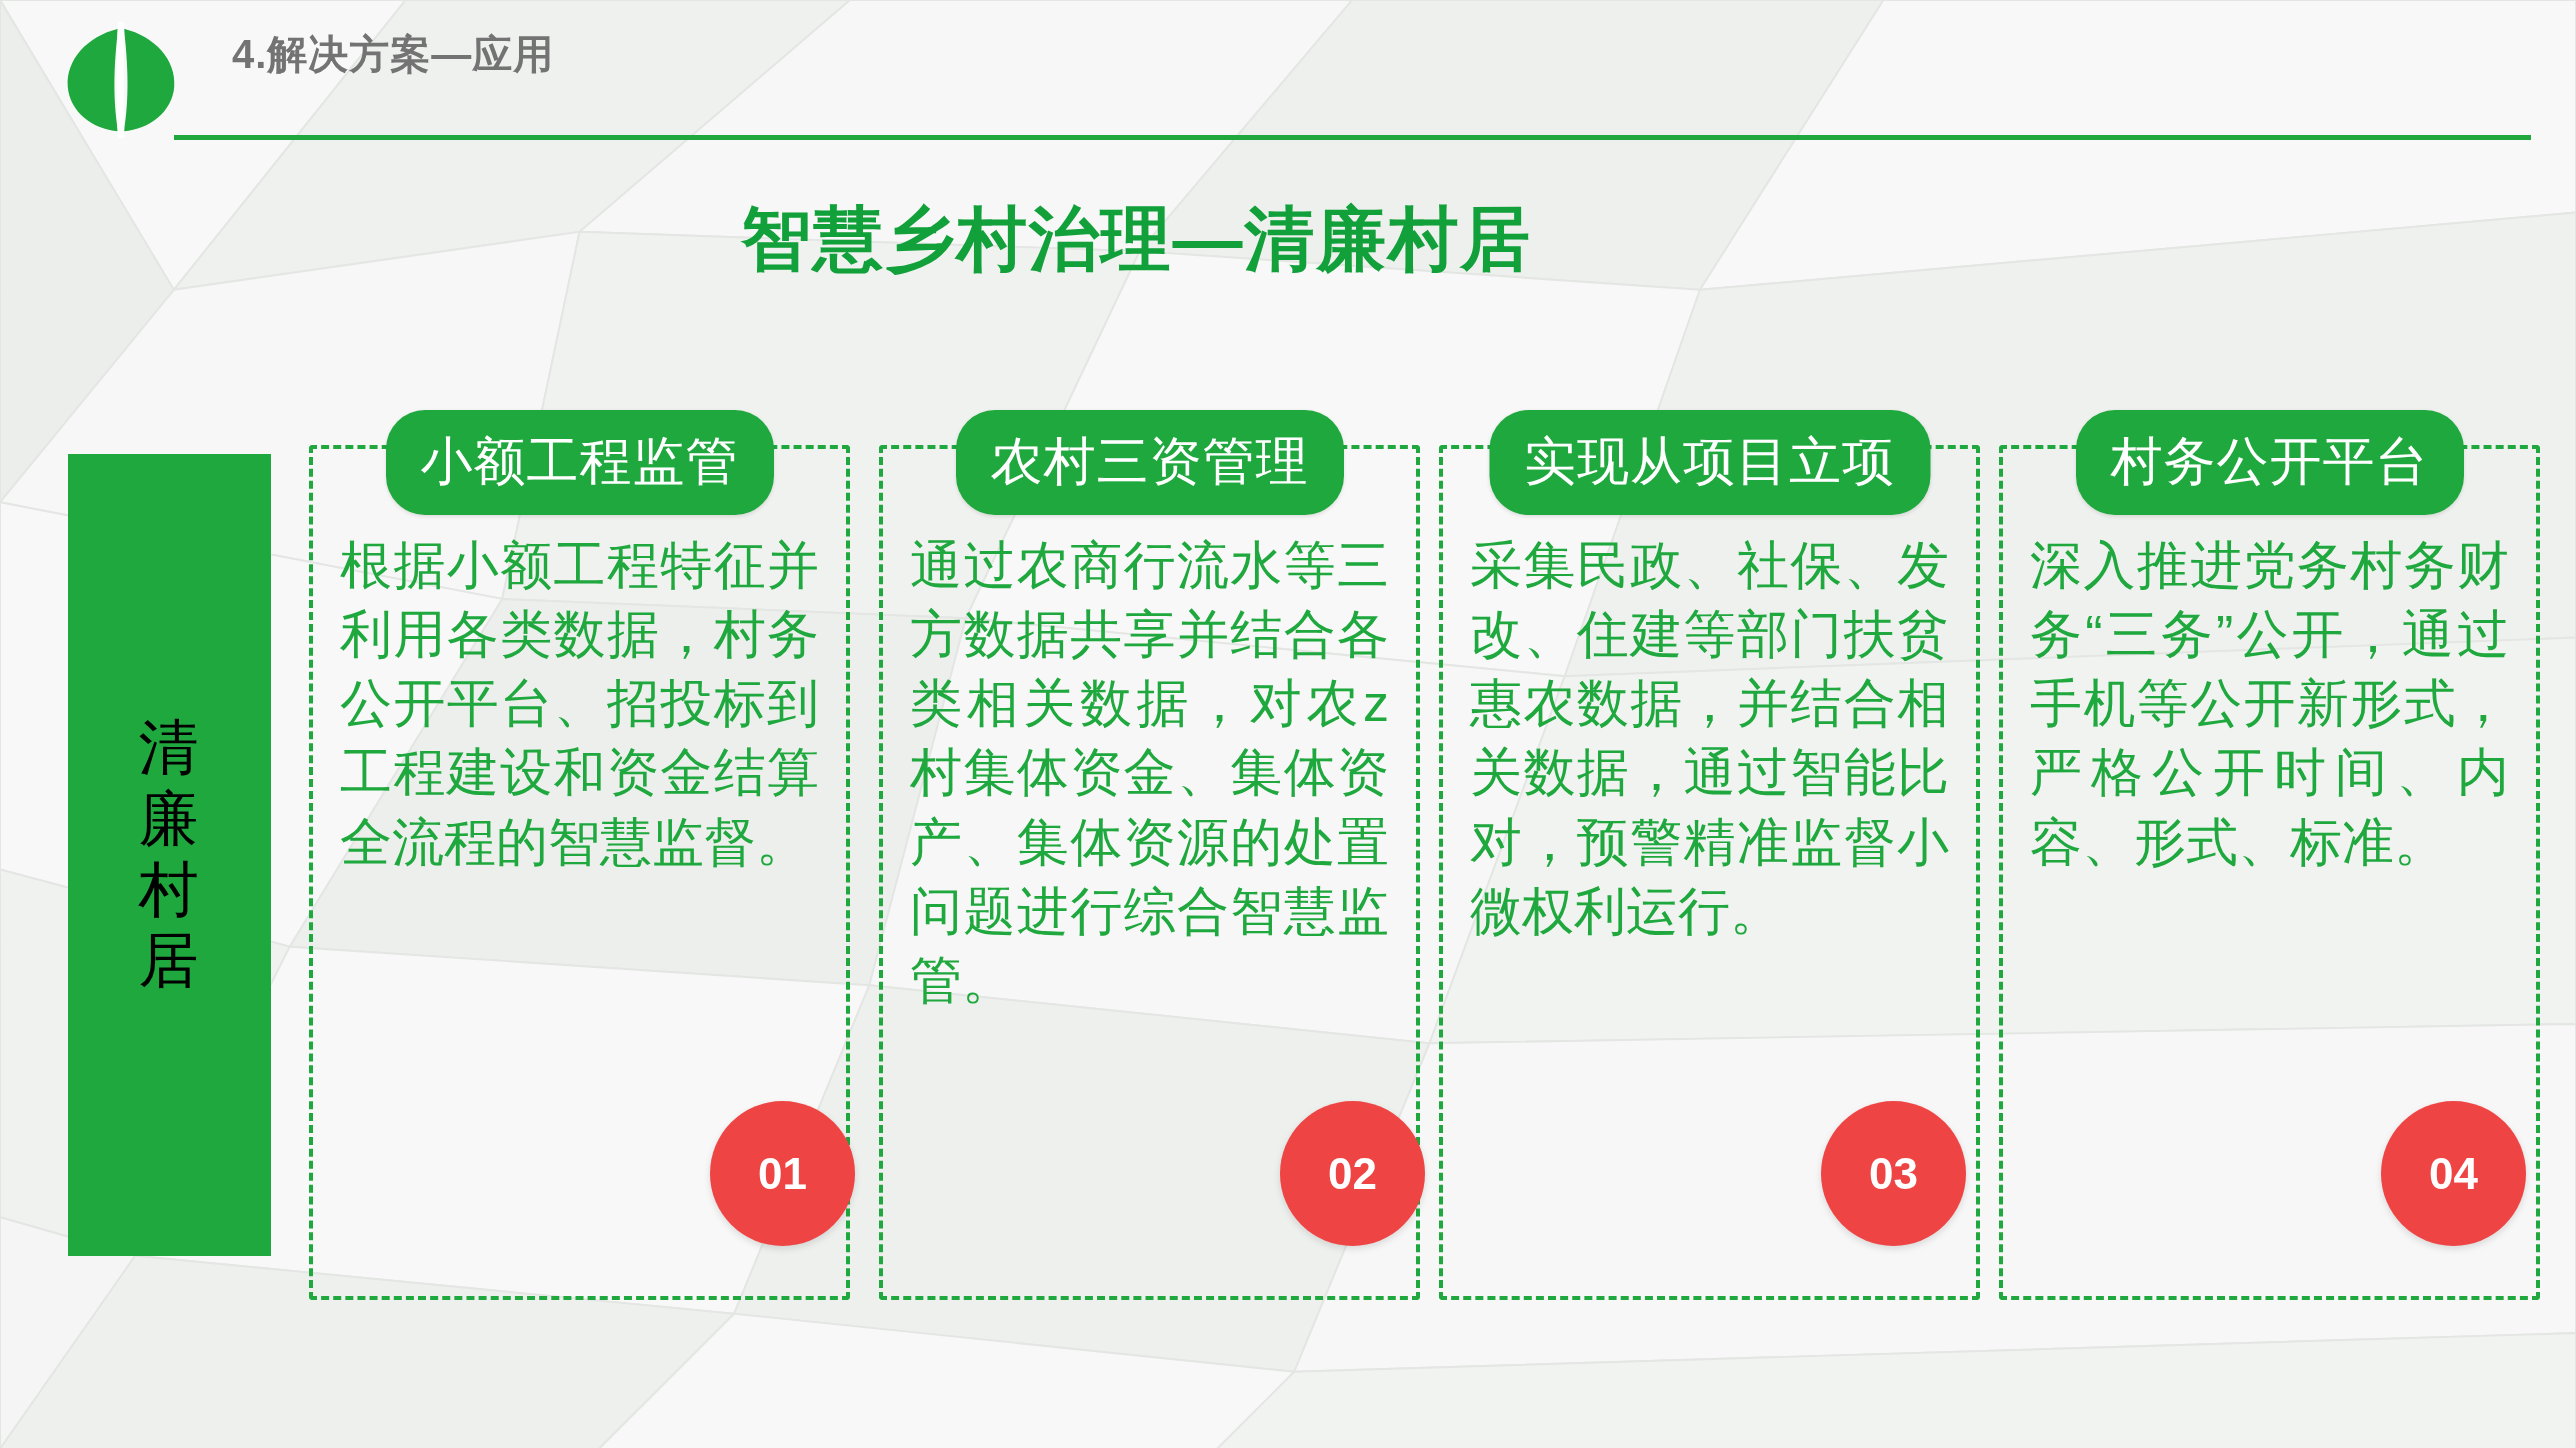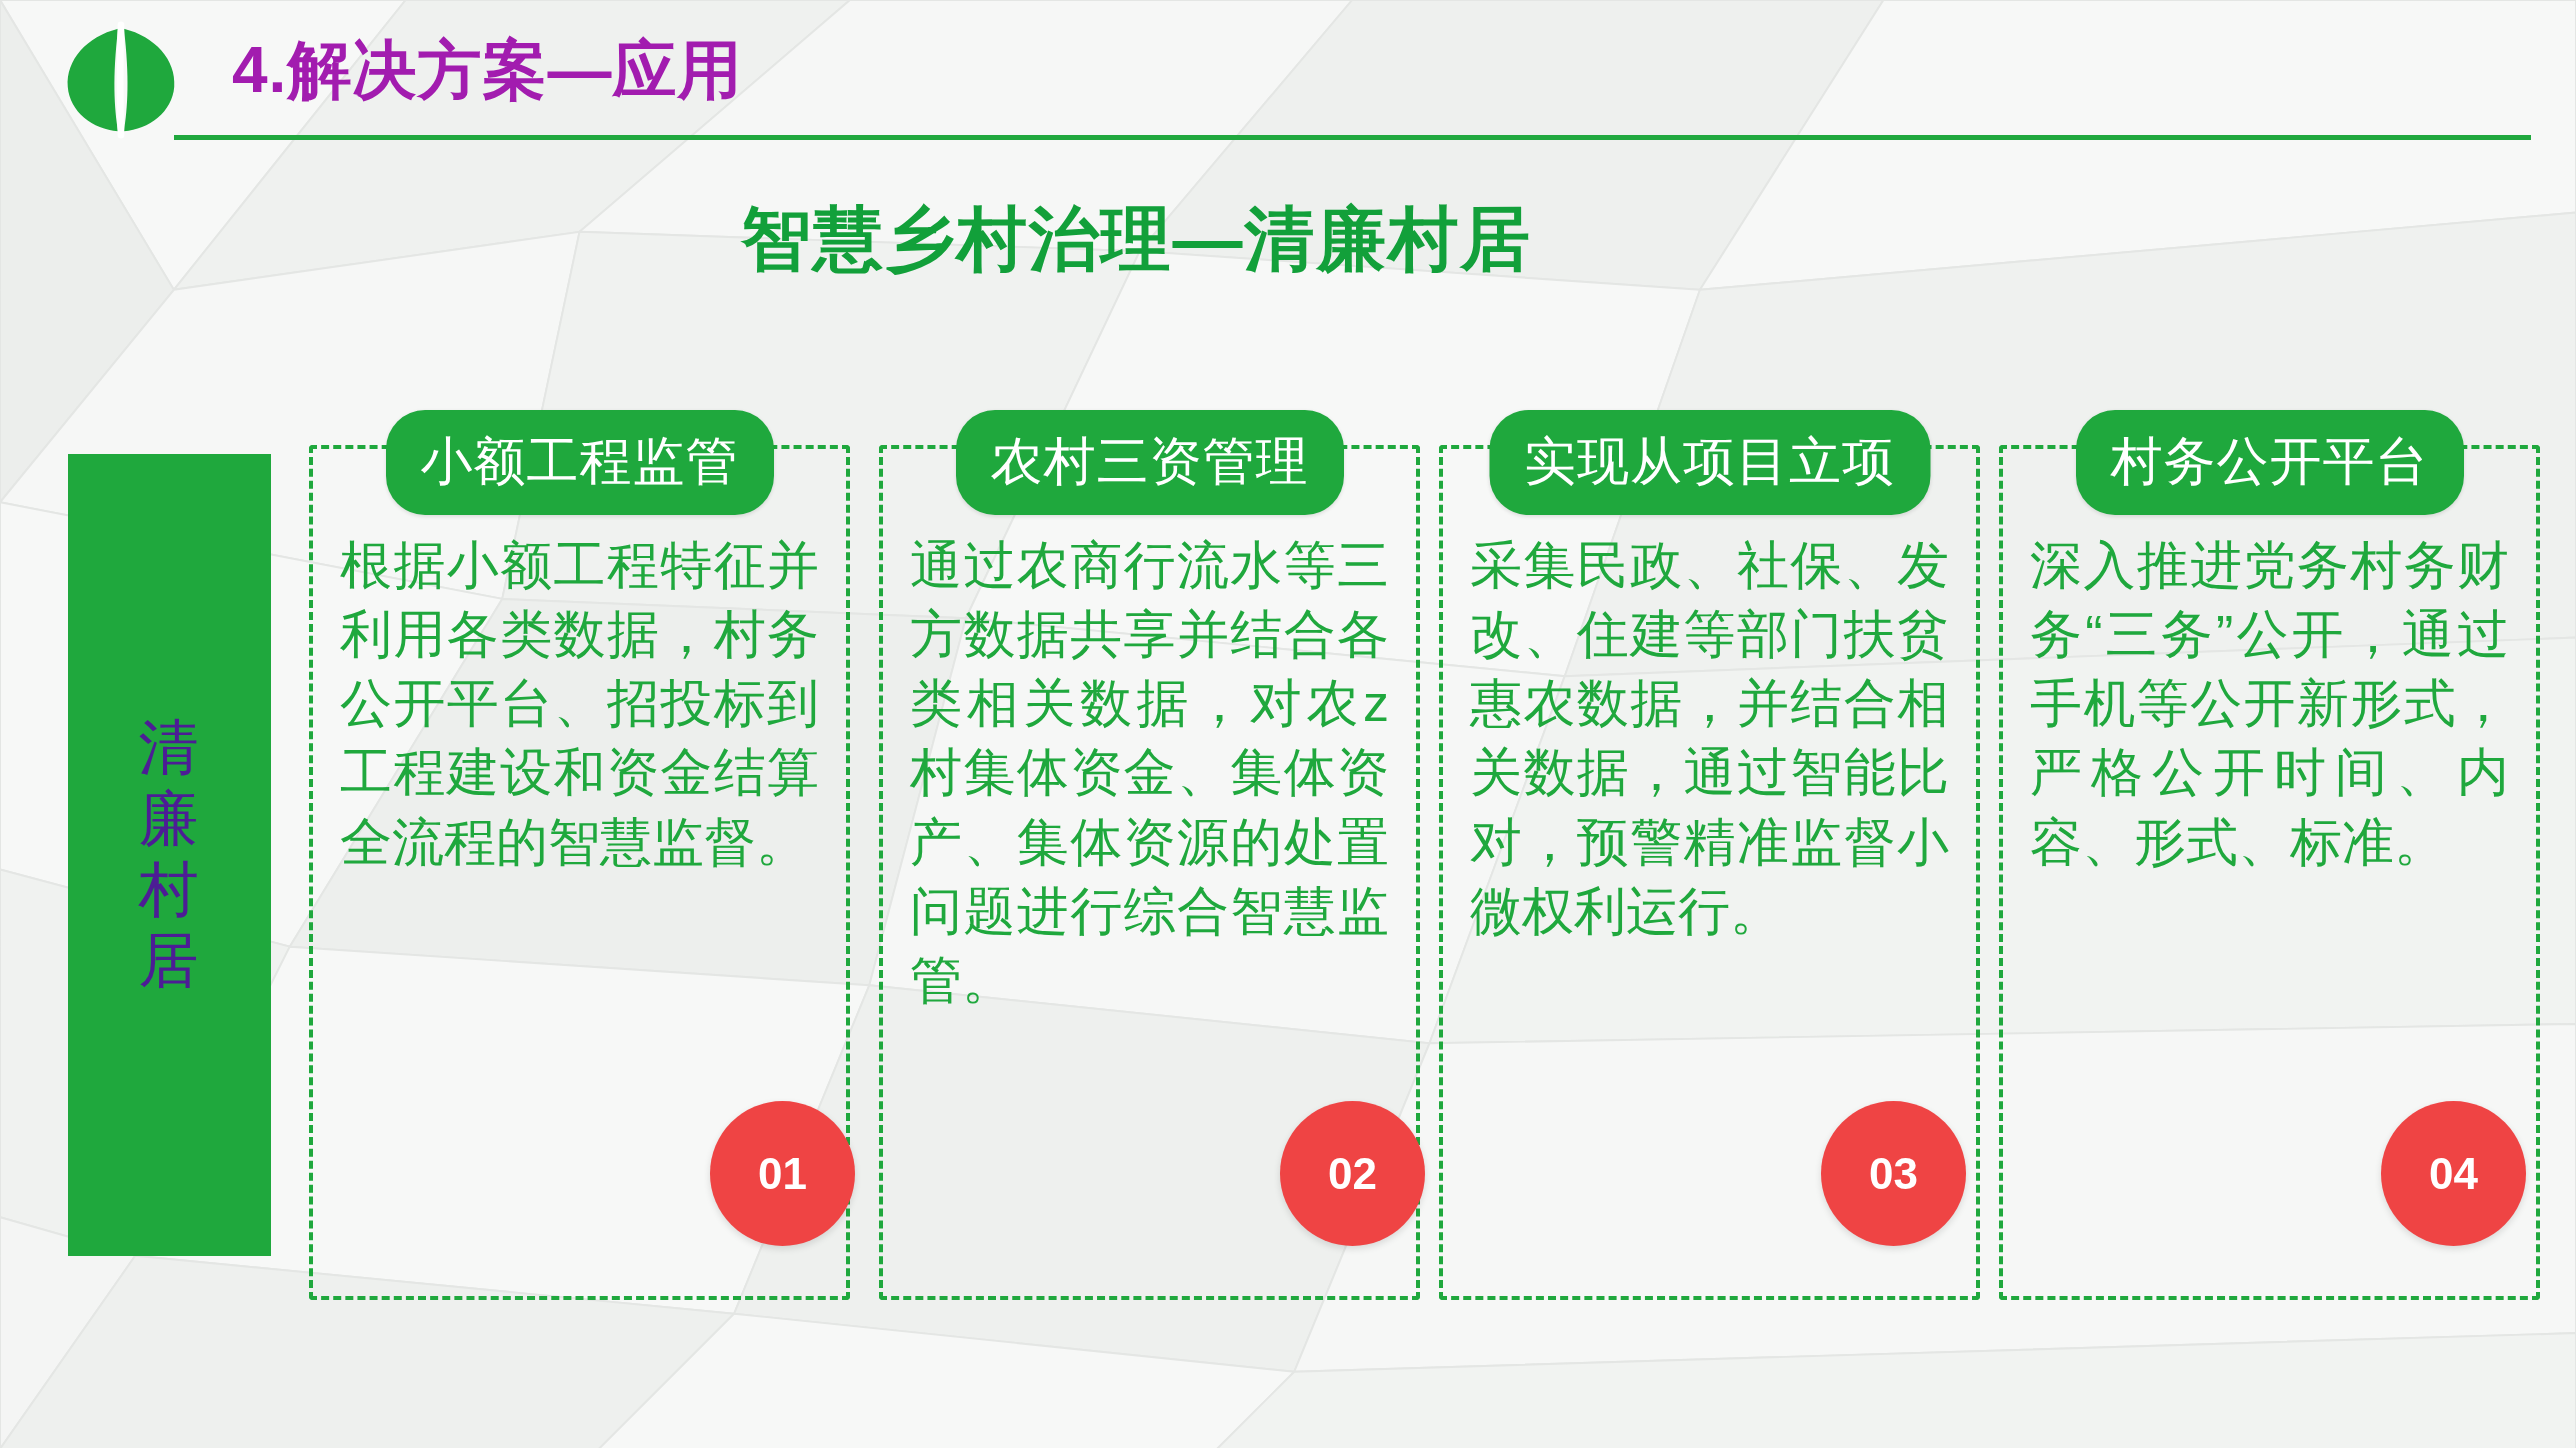--- a/index.html
+++ b/index.html
@@ -40,23 +40,23 @@
     position: absolute;
     left: 58px;
     top: 19.3px;
     width: 126px;
     height: 121px;
   }
   .header-title {
     position: absolute;
     left: 232px;
     top: 27px;
-    font-size: 64px;
+    font-size: 40px;
     font-weight: bold;
-    color: #a21caf;
+    color: #737373;
     letter-spacing: 1px;
     white-space: nowrap;
   }
   .header-rule {
     position: absolute;
     left: 174px;
     top: 135px;
     width: 2357px;
     height: 4.8px;
     background: #20a83e;
@@ -76,21 +76,21 @@
   }
 
   
   .left-label {
     position: absolute;
     left: 68px;
     top: 454px;
     width: 203px;
     height: 802px;
     background: #1fa83d;
-    color: #4c1d95;
+    color: #000000;
     font-size: 60px;
     line-height: 1.18;
     font-weight: normal;
     display: flex;
     align-items: center;
     justify-content: center;
     text-align: center;
     letter-spacing: 1.9px;
   }
   .left-label span {

